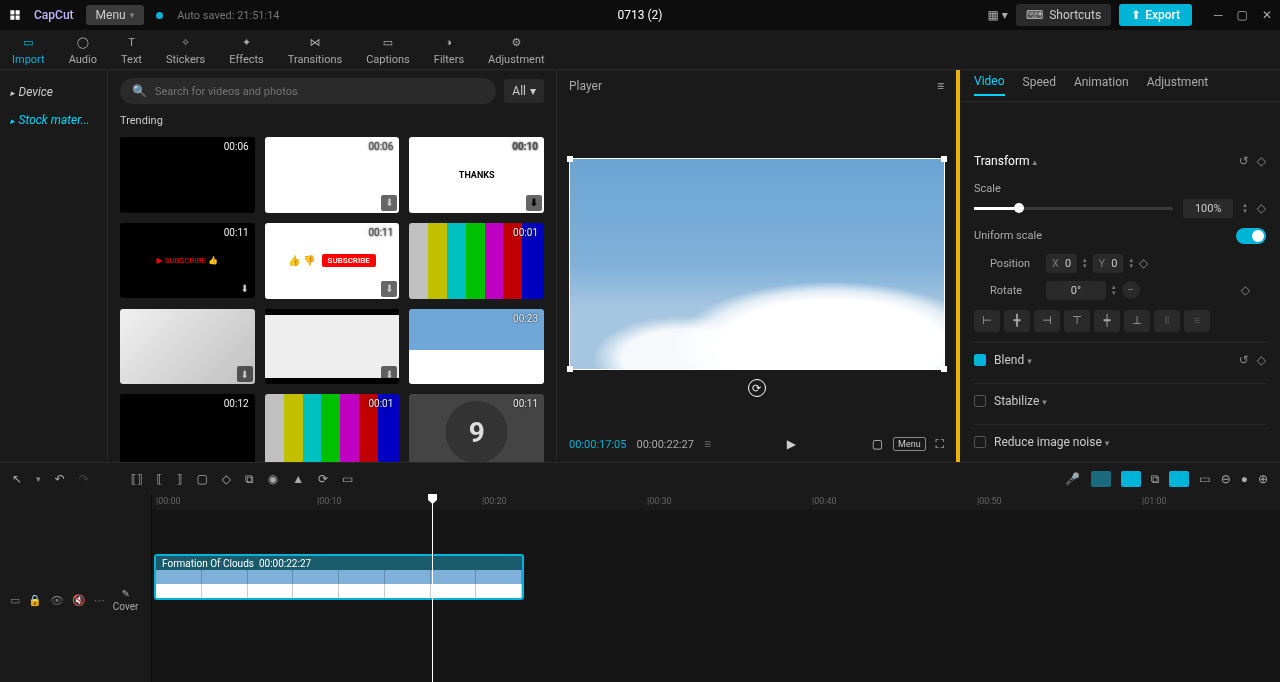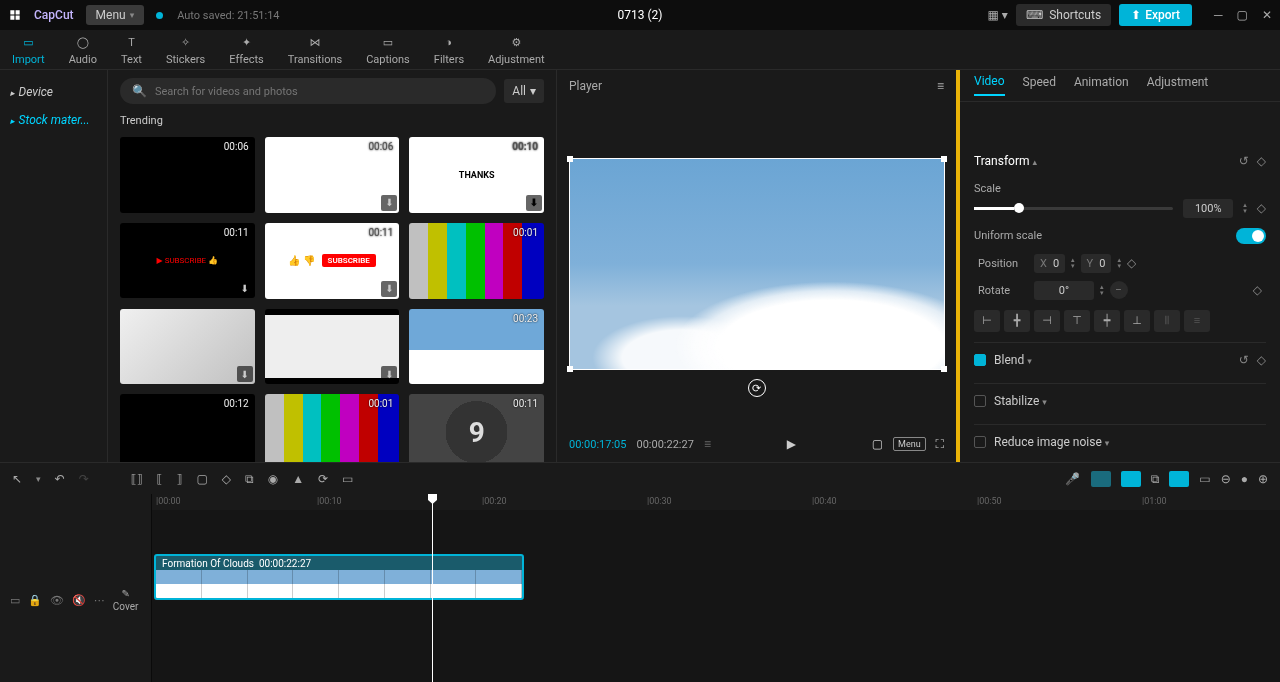--- a/index.html
+++ b/index.html
@@ -83,21 +83,21 @@
 .section-header .icons { display: flex; gap: 8px; color: #888; }
 .prop-label { color: #aaa; font-size: 11px; margin: 8px 0 4px; }
 .slider-row { display: flex; align-items: center; gap: 10px; }
 .slider { flex: 1; height: 3px; background: #3a3a3a; position: relative; border-radius: 2px; }
 .slider-fill { height: 100%; background: #fff; width: 20%; }
 .slider-thumb { position: absolute; top: -4px; left: 20%; width: 10px; height: 10px; background: #fff; border-radius: 50%; }
 .value-box { background: #2a2a2a; padding: 3px 8px; border-radius: 3px; font-size: 11px; min-width: 50px; text-align: center; }
 .toggle-row { display: flex; justify-content: space-between; align-items: center; margin: 10px 0; }
 .toggle { width: 30px; height: 16px; background: #00b4d8; border-radius: 8px; position: relative; cursor: pointer; }
 .toggle::after { content: ""; position: absolute; right: 2px; top: 2px; width: 12px; height: 12px; background: #fff; border-radius: 50%; }
-.xy-row { display: flex; align-items: center; gap: 6px; margin: 8px 4px; }
+.xy-row { display: flex; align-items: center; gap: 6px; margin: 8px 16px; }
 .xy-label { color: #aaa; font-size: 11px; width: 50px; }
 .xy-box { background: #2a2a2a; padding: 3px 6px; border-radius: 3px; display: flex; align-items: center; gap: 6px; font-size: 11px; }
 .xy-box .lbl { color: #777; }
 .stepper { display: flex; flex-direction: column; color: #777; font-size: 7px; line-height: 6px; }
 .align-row { display: flex; gap: 4px; margin: 10px 0; }
 .align-btn { width: 26px; height: 22px; background: #2a2a2a; border-radius: 3px; display: flex; align-items: center; justify-content: center; cursor: pointer; color: #aaa; font-size: 11px; }
 .collapse-section { display: flex; align-items: center; padding: 10px 0; gap: 8px; border-top: 1px solid #2a2a2a; margin-top: 6px; }
 .check { width: 12px; height: 12px; border: 1px solid #555; border-radius: 2px; }
 .check.on { background: #00b4d8; border-color: #00b4d8; }
 .collapse-section .sicons { margin-left: auto; display: flex; gap: 8px; color: #888; }

